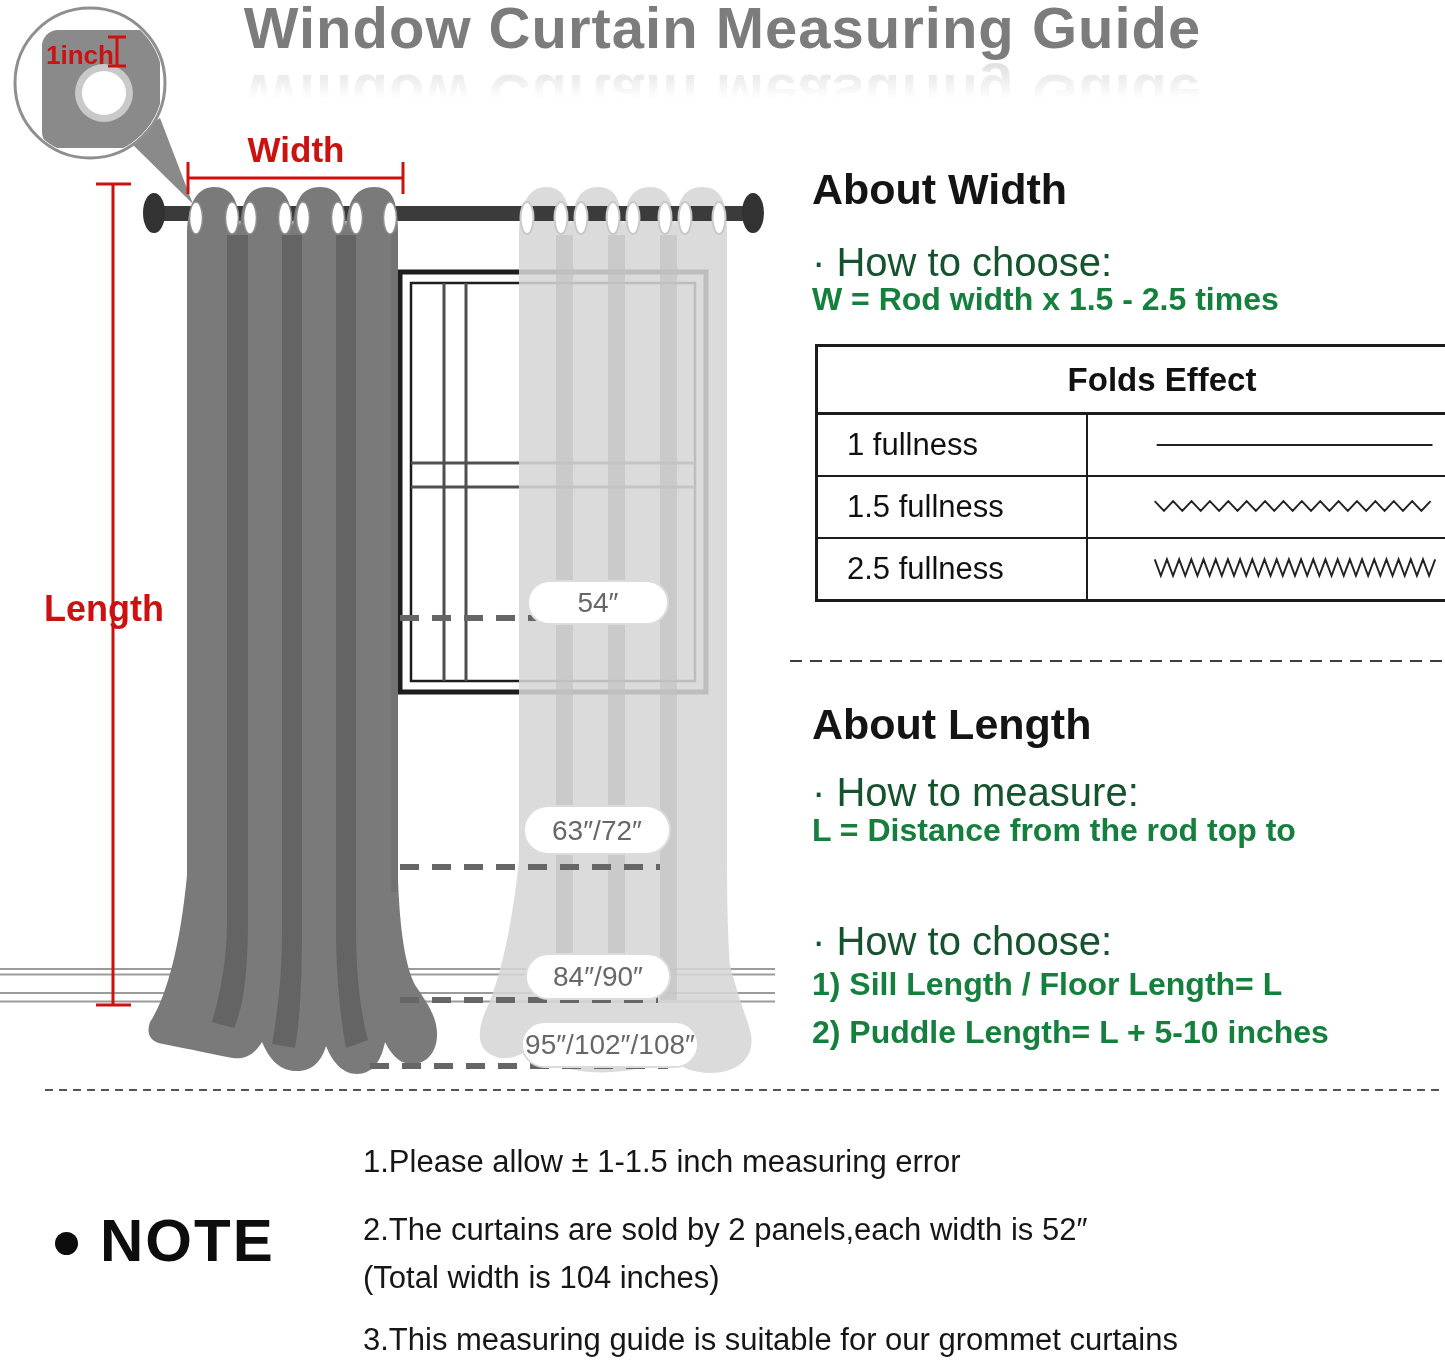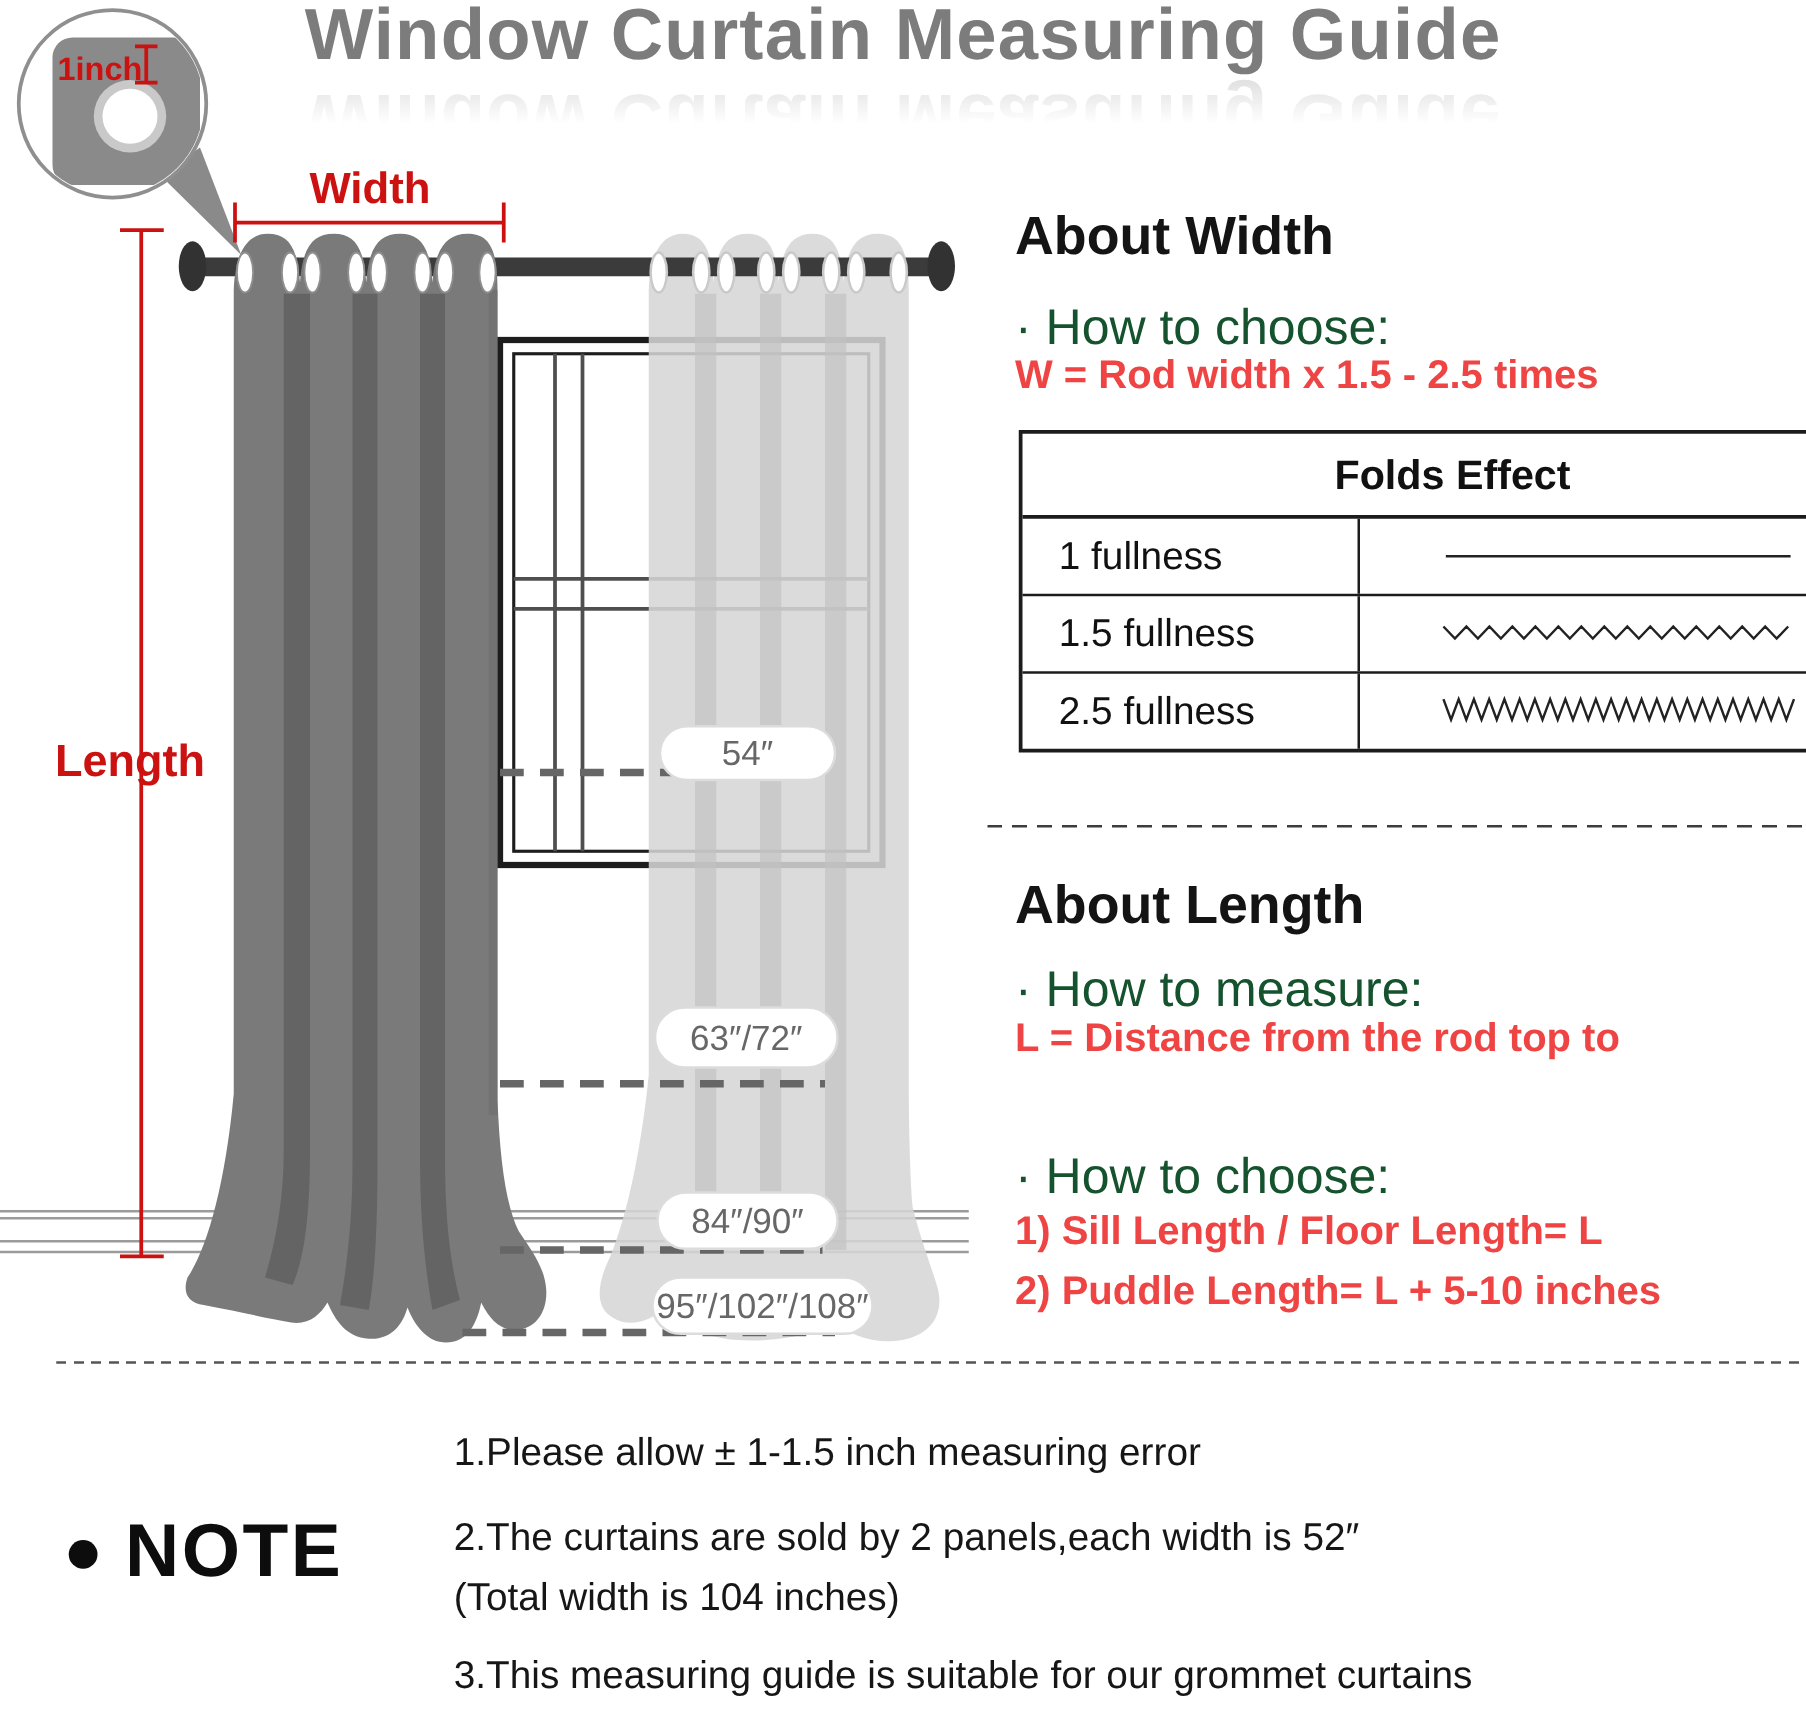--- a/index.html
+++ b/index.html
@@ -11,21 +11,21 @@
   .title{left:0;right:0;top:-6px;text-align:center;font-size:58px;font-weight:bold;
          color:#7c7c7c;letter-spacing:1px;white-space:nowrap;}
   .title-reflect{left:0;right:0;top:62px;text-align:center;font-size:58px;font-weight:bold;
          color:#9a9a9a;letter-spacing:1px;white-space:nowrap;transform:scaleY(-1);opacity:.45;
          -webkit-mask-image:linear-gradient(to top,rgba(0,0,0,.7) 0%,transparent 55%);
          mask-image:linear-gradient(to top,rgba(0,0,0,.7) 0%,transparent 55%);}
 
   
   .h2{font-size:43px;font-weight:bold;color:#141414;white-space:nowrap;}
   .body-line{font-size:40px;font-weight:normal;color:#14532d;white-space:nowrap;}
-  .formula{font-size:32px;font-weight:bold;color:#ef4444;white-space:nowrap;}
+  .formula{font-size:32px;font-weight:bold;color:#15803d;white-space:nowrap;}
 
   
   .folds-table{left:815px;top:344px;width:694px;height:258px;border:3px solid #1c1c1c;
                box-sizing:border-box;display:flex;flex-direction:column;background:#fff;}
   .ft-header{height:68px;border-bottom:3px solid #1c1c1c;display:flex;align-items:center;
              justify-content:center;font-size:33px;font-weight:bold;color:#111;box-sizing:border-box;}
   .ft-row{flex:1;display:flex;box-sizing:border-box;border-bottom:2.5px solid #1c1c1c;}
   .ft-row:last-child{border-bottom:none;}
   .ft-label{width:270px;box-sizing:border-box;border-right:2.5px solid #1c1c1c;display:flex;
             align-items:center;padding-left:29px;font-size:31px;color:#111;}

